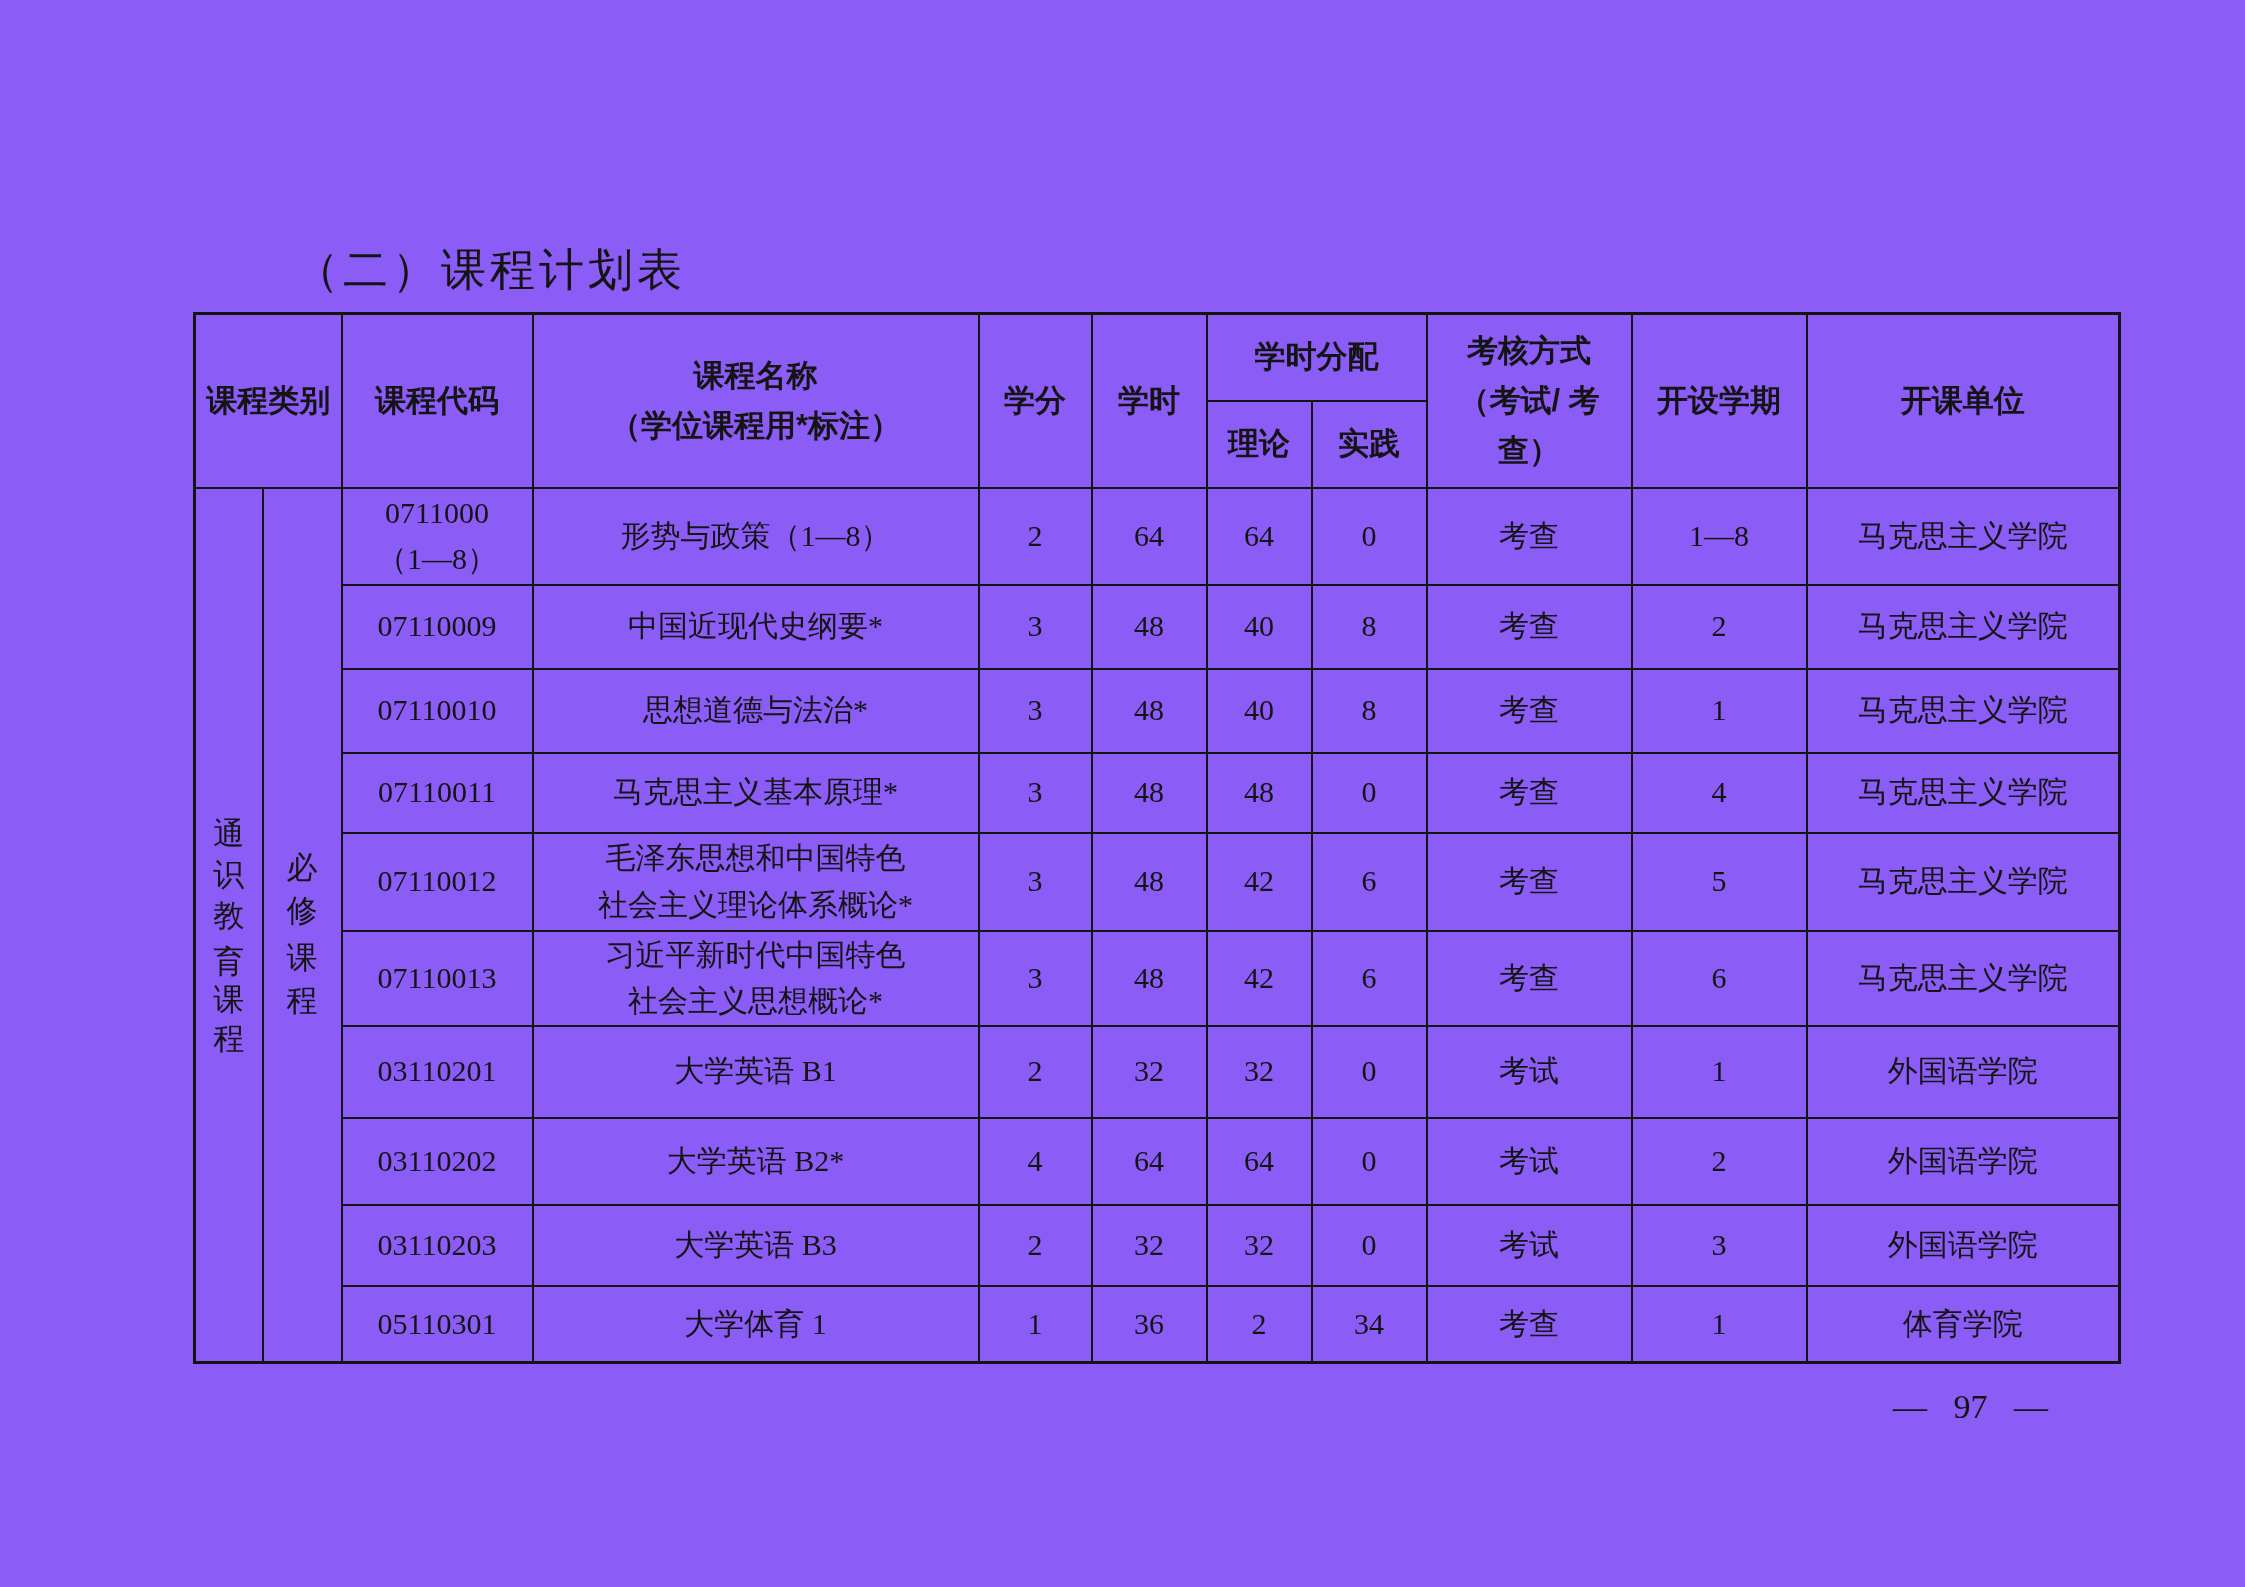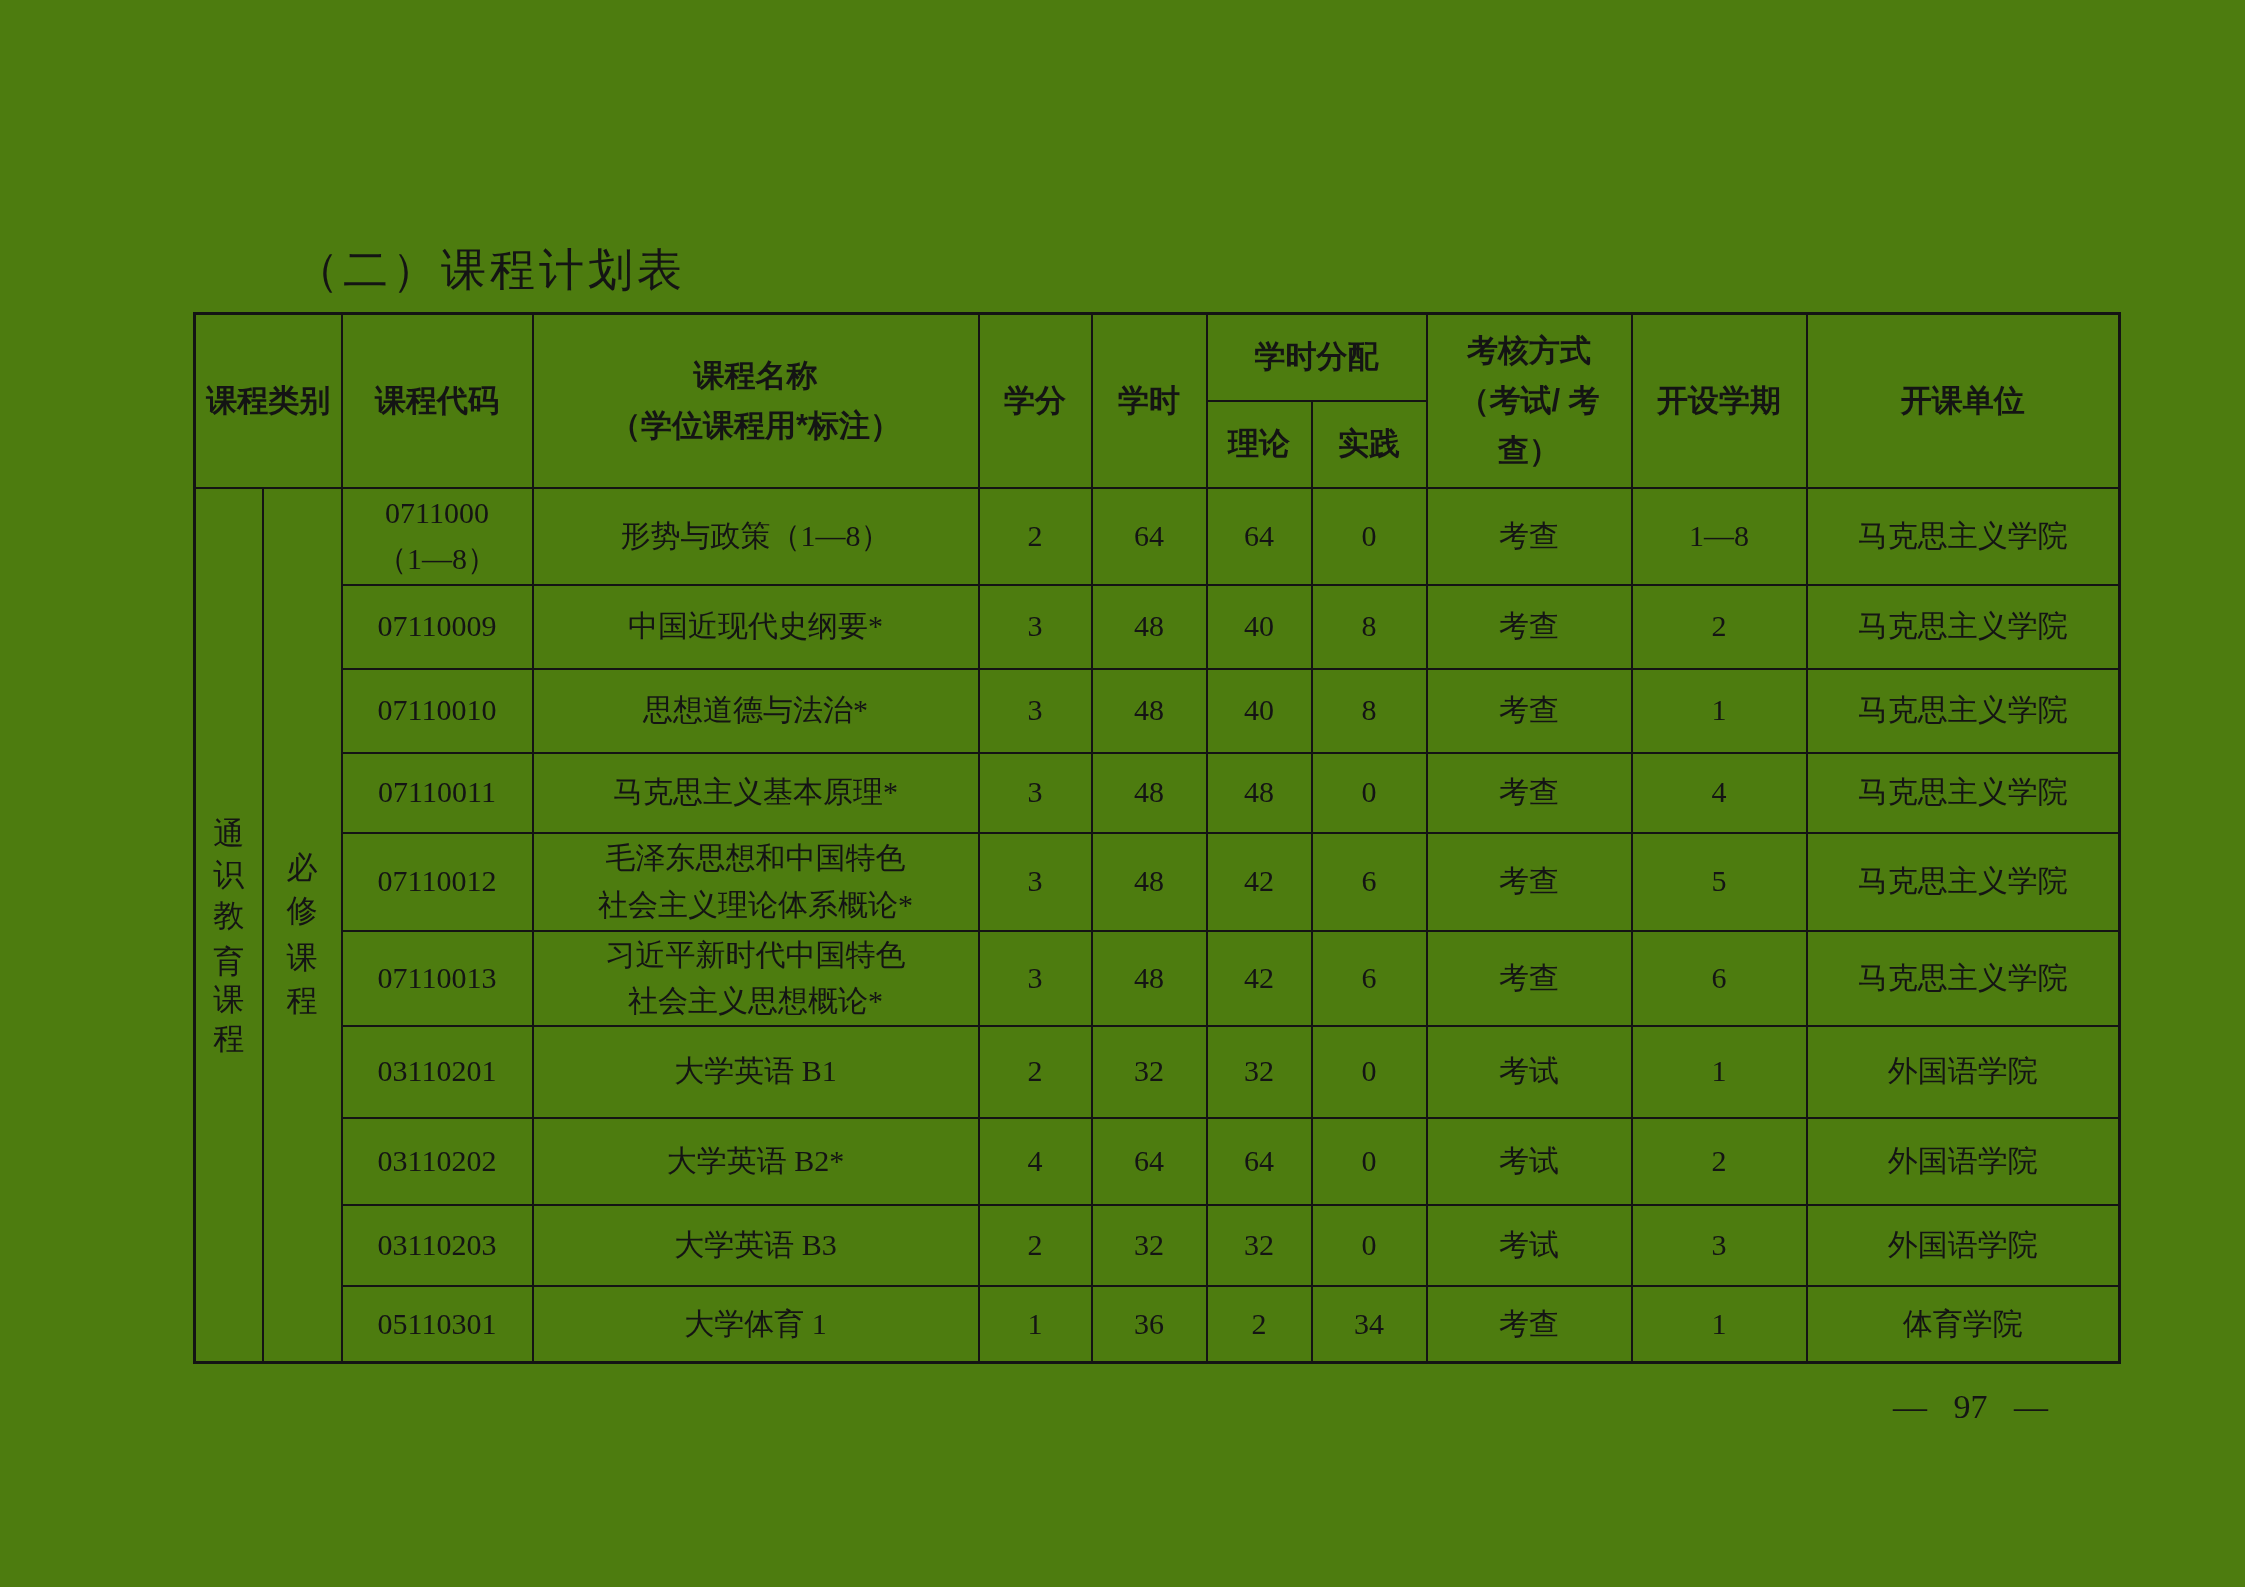--- a/index.html
+++ b/index.html
@@ -4,21 +4,21 @@
 <style>
   html, body {
     margin: 0;
     padding: 0;
     background: #ffffff;
   }
   .page {
     position: relative;
     width: 2245px;
     height: 1587px;
-    background: #4d7c0f;
+    background: #8b5cf6;
     color: #141414;
     font-family: "Liberation Serif", serif;
     overflow: hidden;
   }
   .doc-title {
     position: absolute;
     left: 294px;
     top: 240px;
     font-size: 45px;
     letter-spacing: 4px;

